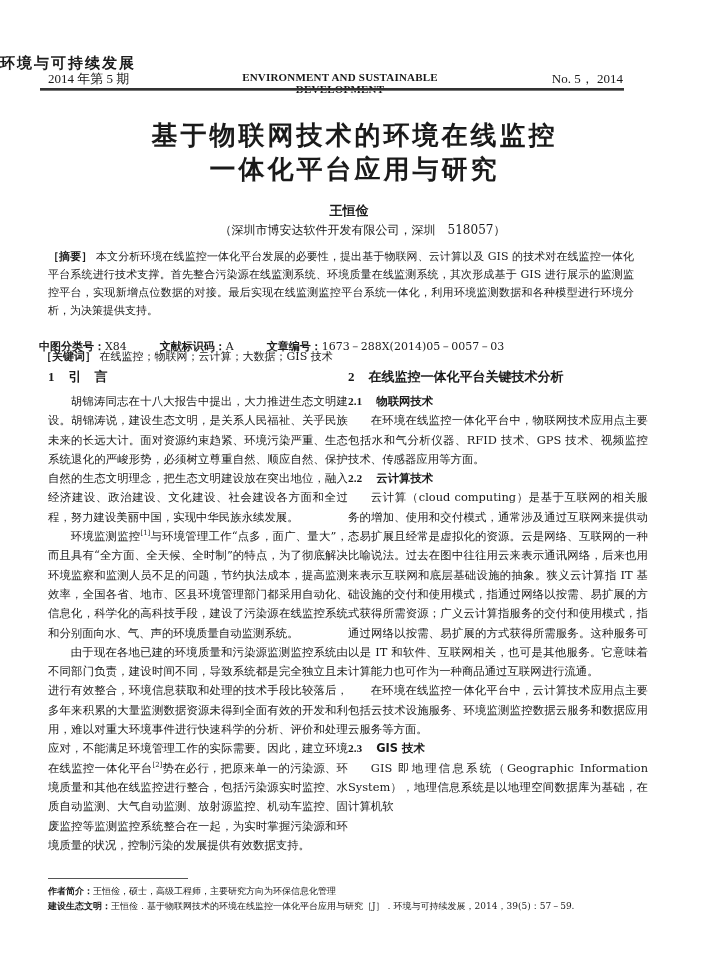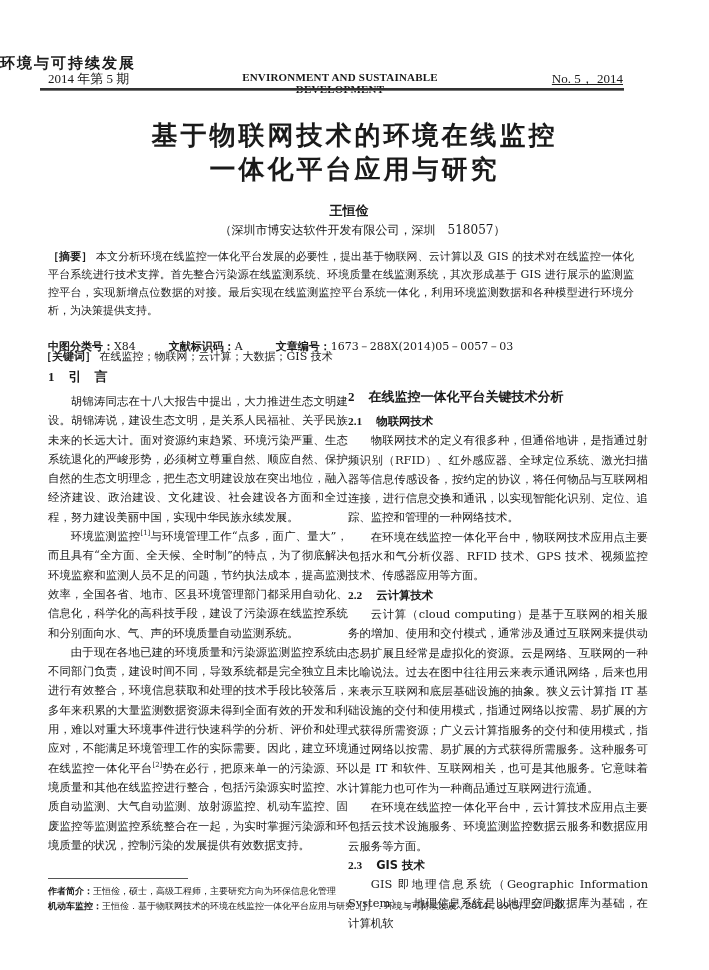--- a/index.html
+++ b/index.html
@@ -6,42 +6,42 @@
   body {
     width: 709px; height: 970px; position: relative; overflow: hidden;
     font-family: "DejaVu Serif", "Liberation Serif", serif;
     color: #1a1a1a;
   }
   .abs { position: absolute; }
   
   .journal-cn { left: 0; width: 709px; top: 54px; text-align: left; font-size: 15px; font-weight: bold; letter-spacing: 2px; }
   .issue-left { left: 48px; top: 70px; font-size: 13px; font-family: "Liberation Serif", serif; }
   .journal-en { left: 200px; width: 280px; top: 71px; text-align: center; font-size: 11px; font-family: "Liberation Serif", serif; letter-spacing: 0.2px; font-weight: bold; }
-  .issue-right { right: 86px; top: 70px; font-size: 13px; font-family: "Liberation Serif", serif; text-decoration: underline; }
+  .issue-right { right: 86px; top: 70px; font-size: 13px; font-family: "Liberation Serif", serif; }
   .header-rule { left: 40px; width: 584px; top: 88px; height: 0; border-top: 2px solid #333; border-bottom: 1px solid #777; }
 
   
   .title { left: 0; width: 709px; text-align: center; font-family: "DejaVu Sans", sans-serif; font-weight: bold; font-size: 26px; letter-spacing: 3px; }
   .title1 { top: 118px; }
   .title2 { top: 152px; }
   .author { left: 0; width: 698px; top: 202px; text-align: center; font-family: "DejaVu Sans", sans-serif; font-weight: bold; font-size: 13px; }
   .affil { left: 0; width: 709px; top: 222px; text-align: center; font-size: 12px; padding-left: 8px; }
 
   
   .abstract { left: 48px; width: 586px; top: 248px; font-size: 11px; line-height: 18px; text-align: justify; }
   .abstract .lbl, .keywords .lbl { font-weight: bold; }
   .keywords { left: 41px; width: 586px; top: 320px; font-size: 11px; line-height: 18px; margin-top: 28px; }
-  .classif { left: 48px; width: 586px; top: 338px; font-size: 11px; line-height: 18px; }
+  .classif { left: 39px; width: 586px; top: 338px; font-size: 11px; line-height: 18px; }
   .classif .lbl { font-weight: bold; font-family: "DejaVu Sans", sans-serif; }
   .classif .gap { display: inline-block; width: 26px; }
 
   
   .col { width: 300px; font-size: 11.4px; line-height: 19.3px; text-align: justify; }
   .col-left { left: 48px; top: 366px; }
-  .col-right { left: 348px; top: 366px; margin-top: 20px; }
+  .col-right { left: 348px; top: 366px; }
   .sec-h { font-family: "DejaVu Sans", sans-serif; font-weight: bold; font-size: 13px; line-height: 22px; margin-bottom: 4px; }
   .sec-h .num { font-family: "Liberation Serif", serif; margin-right: 14px; }
   .sub-h { font-family: "DejaVu Sans", sans-serif; font-weight: bold; font-size: 11.4px; line-height: 19.3px; }
   .sub-h .num { font-family: "Liberation Serif", serif; margin-right: 14px; }
   p { margin: 0; text-indent: 2em; }
   sup { font-size: 7px; line-height: 0; }
 
   
   .foot-rule { left: 48px; width: 140px; top: 878px; border-top: 1px solid #555; }
   .foot { left: 48px; width: 600px; font-size: 9px; line-height: 14px; }
@@ -88,32 +88,31 @@
   <p><span>由于现在各地已建的环境质量和污染源监测监控系统由不同部门负责，建设时间不同，导致系统都是完全独立且未进行有效整合，环境信息获取和处理的技术手段比较落后，多年来积累的大量监测数据资源未得到全面有效的开发和利用，难以对重大环境事件进行快速科学的分析、评价和处理应对，不能满足环境管理工作的实际需要。因此，建立环境在线监控一体化平台</span><sup>[2]</sup><span>势在必行，把原来单一的污染源、环境质量和其他在线监控进行整合，包括污染源实时监控、水质自动监测、大气自动监测、放射源监控、机动车监控、固废监控等监测监控系统整合在一起，为实时掌握污染源和环境质量的状况，控制污染的发展提供有效数据支持。</span></p>
 </div>
 
 <div class="abs col col-right">
   <div class="sec-h">
     <span class="num">2</span><span>在线监控一体化平台关键技术分析</span>
   </div>
   <div class="sub-h">
     <span class="num">2.1</span><span>物联网技术</span>
   </div>
-  <p>物联网技术的定义有很多种，但通俗地讲，是指通过射频识别（RFID）、红外感应器、全球定位系统、激光扫描器等信息传感设备，按约定的协议，将任何物品与互联网相连接，进行信息交换和通讯，以实现智能化识别、定位、追踪、监控和管理的一种网络技术。</p>
   <p>在环境在线监控一体化平台中，物联网技术应用点主要包括水和气分析仪器、RFID 技术、GPS 技术、视频监控技术、传感器应用等方面。</p>
   <div class="sub-h">
     <span class="num">2.2</span><span>云计算技术</span>
   </div>
   <p>云计算（cloud computing）是基于互联网的相关服务的增加、使用和交付模式，通常涉及通过互联网来提供动态易扩展且经常是虚拟化的资源。云是网络、互联网的一种比喻说法。过去在图中往往用云来表示通讯网络，后来也用来表示互联网和底层基础设施的抽象。狭义云计算指 IT 基础设施的交付和使用模式，指通过网络以按需、易扩展的方式获得所需资源；广义云计算指服务的交付和使用模式，指通过网络以按需、易扩展的方式获得所需服务。这种服务可以是 IT 和软件、互联网相关，也可是其他服务。它意味着计算能力也可作为一种商品通过互联网进行流通。</p>
   <p>在环境在线监控一体化平台中，云计算技术应用点主要包括云技术设施服务、环境监测监控数据云服务和数据应用云服务等方面。</p>
   <div class="sub-h">
     <span class="num">2.3</span><span>GIS 技术</span>
   </div>
   <p>GIS 即地理信息系统（Geographic Information System），地理信息系统是以地理空间数据库为基础，在计算机软</p>
 </div>
 
 <div class="abs foot-rule"></div>
 <div class="abs foot foot1">
   <span class="lbl">作者简介：</span><span>王恒俭，硕士，高级工程师，主要研究方向为环保信息化管理</span>
 </div>
 <div class="abs foot foot2">
-  <span class="lbl">机动车监控：</span><span>王恒俭．基于物联网技术的环境在线监控一体化平台应用与研究［J］．环境与可持续发展，2014，39(5)：57－59.</span>
+  <span class="lbl">建设生态文明：</span><span>王恒俭．基于物联网技术的环境在线监控一体化平台应用与研究［J］．环境与可持续发展，2014，39(5)：57－59.</span>
 </div>
 
 </body></html>

